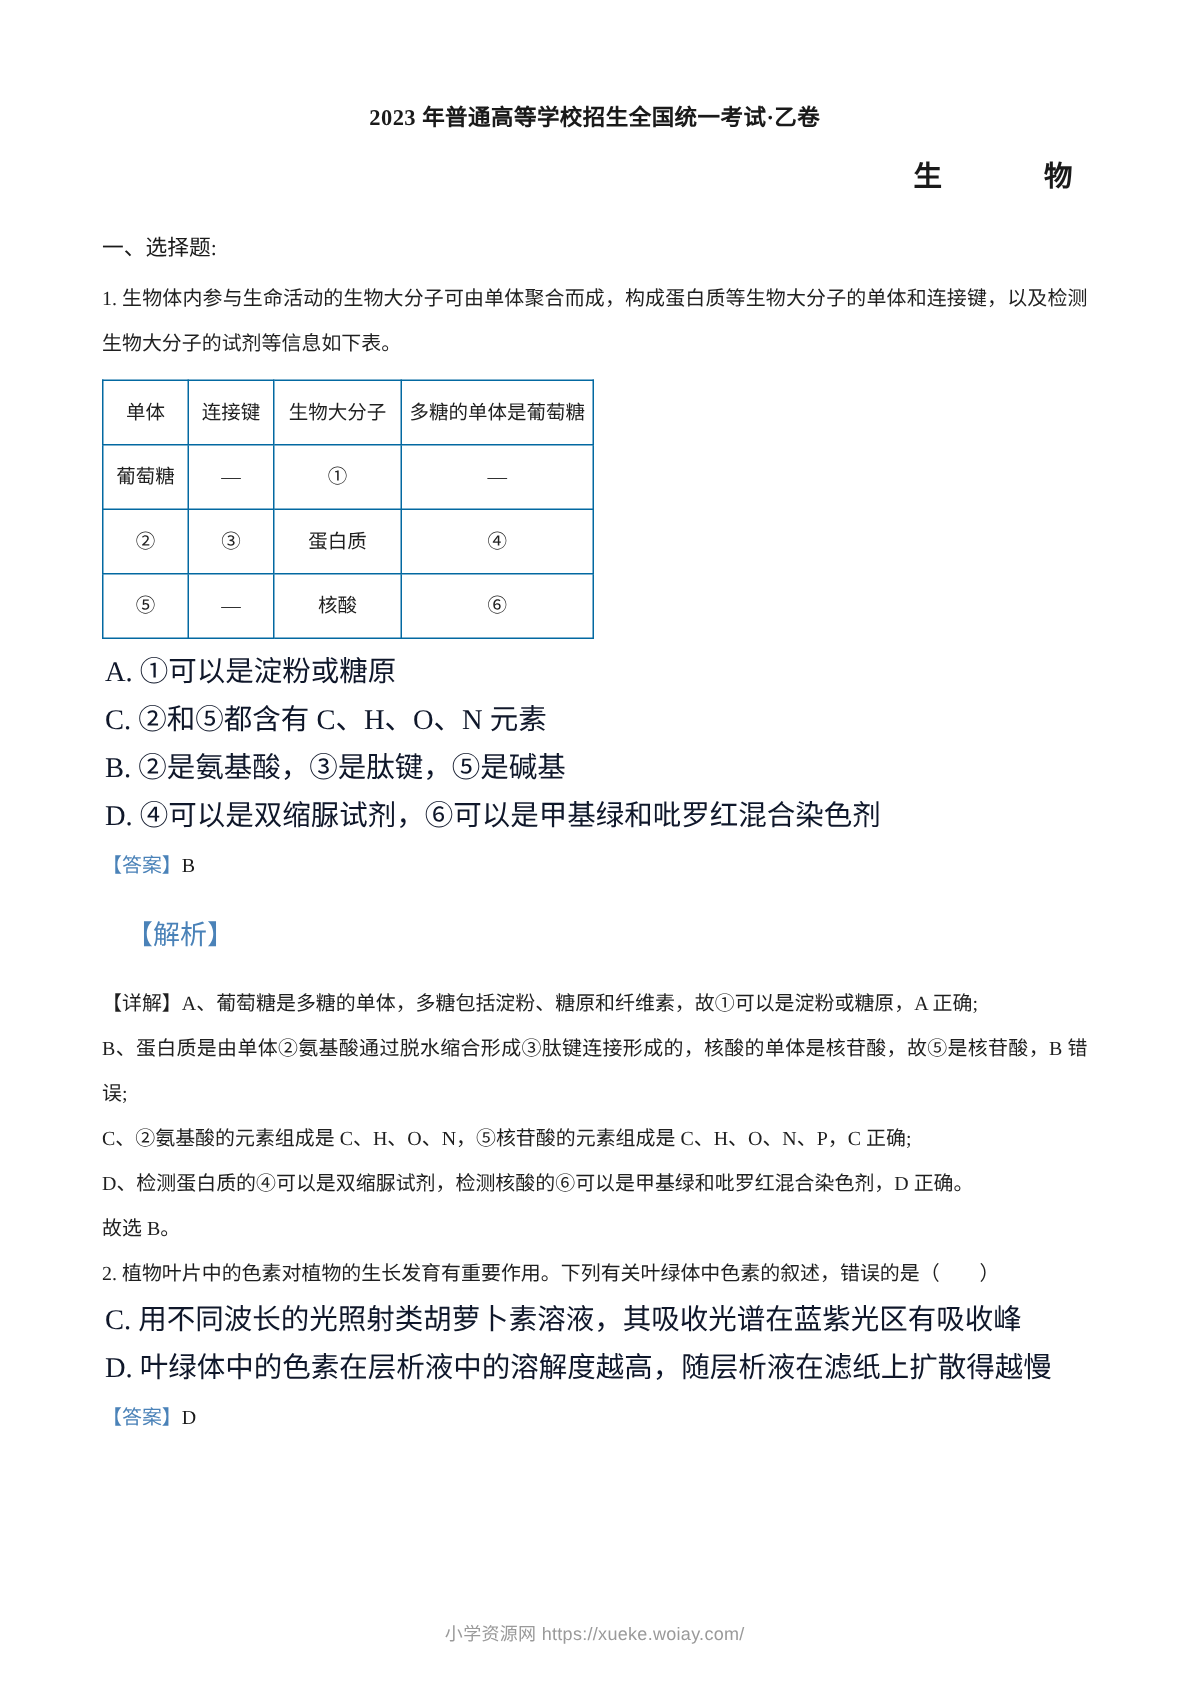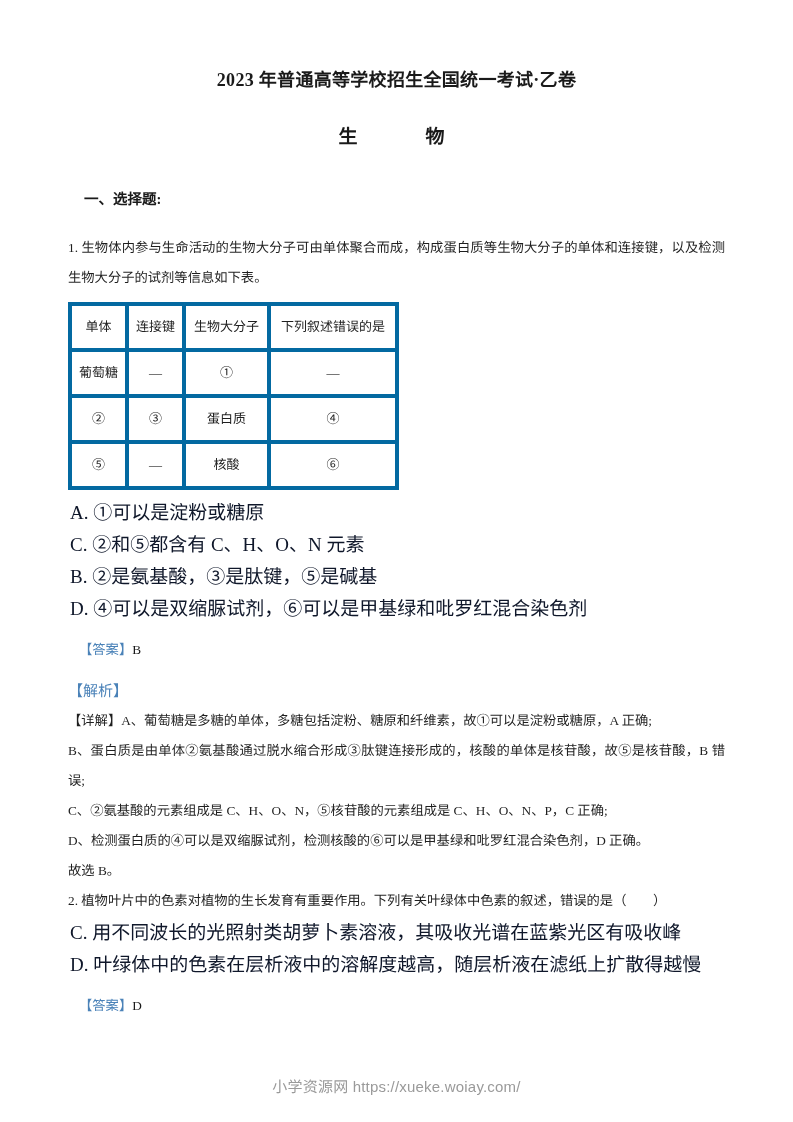--- a/index.html
+++ b/index.html
@@ -21,43 +21,43 @@
     position: relative;
     width: 793px;
     height: 1122px;
     box-sizing: border-box;
     padding: 0 68px;
   }
 
   
   .doc-title {
     text-align: center;
-    font-size: 18px;
+    font-size: 15px;
     font-weight: bold;
     letter-spacing: 0.3px;
     margin: 0;
     padding-top: 70px;
     line-height: 1.2;
     font-family: "Liberation Serif", "DejaVu Serif", serif;
   }
   .doc-subtitle {
-    text-align: center;
+    text-align: right;
     font-size: 19px;
     font-weight: bold;
-    margin: 14px;
+    margin: 0;
     padding-top: 20px;
     letter-spacing: 10px;
     line-height: 1.2;
   }
 
   
   .section-heading {
     font-size: 14.5px;
-    font-weight: bold;
-    margin: 16px;
+    font-weight: normal;
+    margin: 0;
     padding-top: 26px;
     line-height: 1.3;
   }
 
   
   .para {
     font-size: 13.3px;
     line-height: 30px;
     margin: 0;
     text-align: justify;
@@ -79,57 +79,57 @@
     padding-top: 9px;
     padding-bottom: 6px;
   }
   table.info-table {
     border-collapse: collapse;
     table-layout: fixed;
     width: 327px;
     font-size: 13px;
   }
   table.info-table td {
-    border: 4px solid #0369a1;
+    border: 1px solid #0369a1;
     height: 42px;
     text-align: center;
     vertical-align: middle;
     padding: 0 2px;
     line-height: 1.2;
     color: #1f1f1f;
   }
   .col-1 { width: 57px; }
   .col-2 { width: 57px; }
   .col-3 { width: 85px; }
   .col-4 { width: 128px; }
   .dash { color: #4a4a4a; }
 
   
   .tag {
     color: #4a82b8;
   }
   .answer-line {
     font-size: 13.3px;
     line-height: 30px;
-    margin: 11px;
+    margin: 0;
   }
   .analysis-line {
-    font-size: 15px;
-    line-height: 30px;
-    margin: 0;
+    font-size: 18px;
+    line-height: 30px;
+    margin: 16px;
   }
 
   
   .footer-watermark {
     position: absolute;
     left: 0;
     right: 0;
     bottom: 26px;
     text-align: center;
-    font-size: 15px;
+    font-size: 12px;
     color: #9a9a9a;
     font-family: "Liberation Sans", "DejaVu Sans", sans-serif;
     letter-spacing: 0.2px;
   }
 </style>
 </head>
 <body>
 
 <div class="page">
 
@@ -147,21 +147,21 @@
         <col class="col-1">
           <col class="col-2">
           <col class="col-3">
           <col class="col-4">
       </colgroup>
       <tbody>
         <tr>
           <td>单体</td>
           <td>连接键</td>
           <td>生物大分子</td>
-          <td>下列叙述错误的是</td>
+          <td>多糖的单体是葡萄糖</td>
         </tr>
         <tr>
           <td>葡萄糖</td>
           <td class="dash">—</td>
           <td>①</td>
           <td class="dash">—</td>
         </tr>
         <tr>
           <td>②</td>
           <td>③</td>

